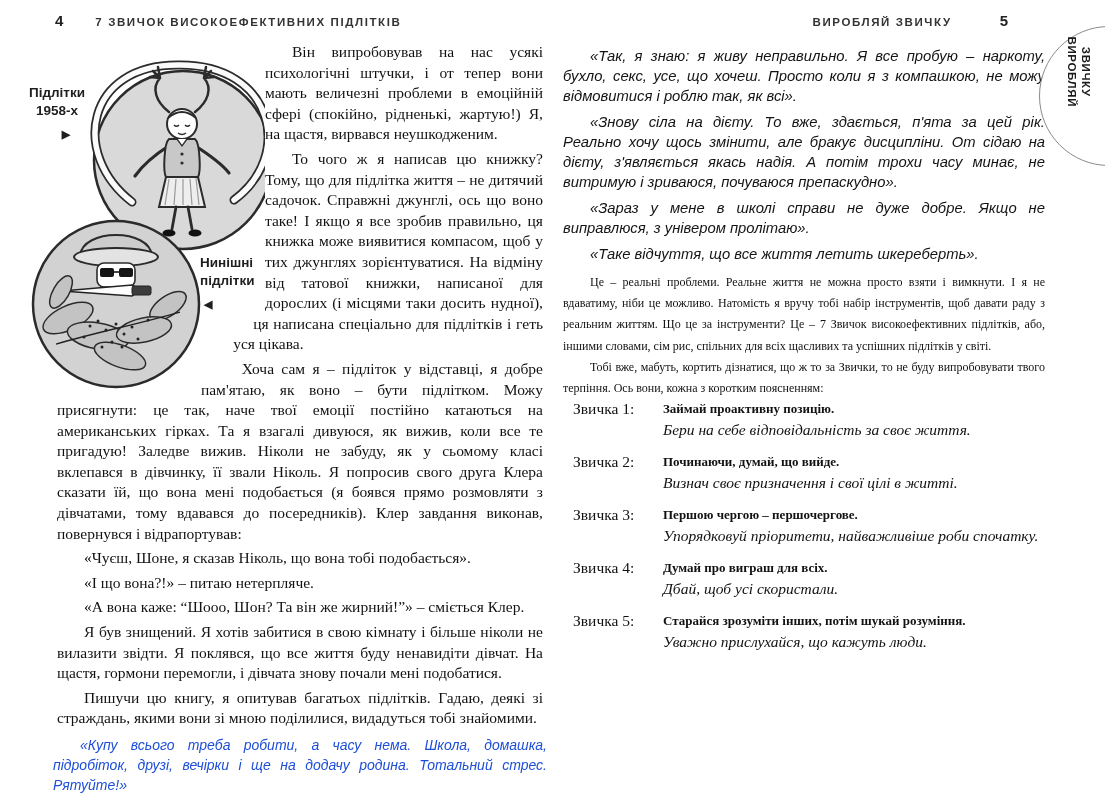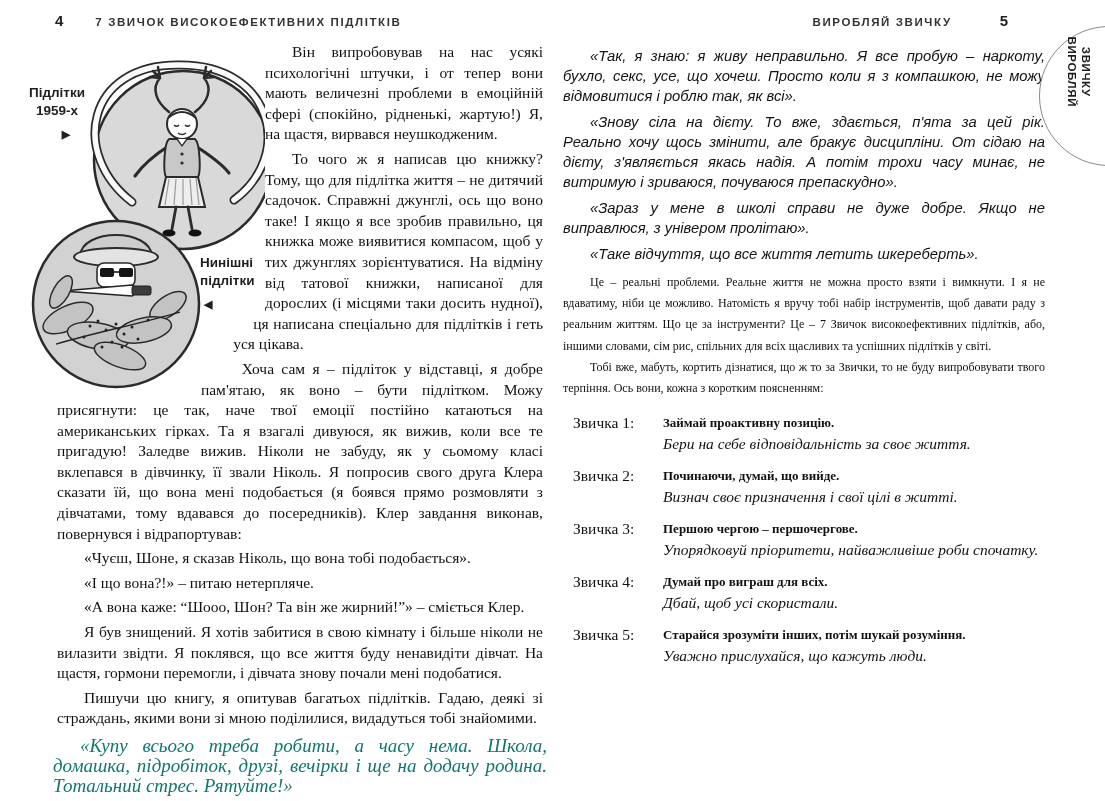--- a/index.html
+++ b/index.html
@@ -19,22 +19,22 @@
     text-transform:uppercase;}
   .page-right .running-head{justify-content:flex-end;}
   .page-right .running-head .head-title{margin-right:48px;}
   .page-right .running-head .pagenum{margin-right:37px;}
 
   
   .body-text{margin-left:25px;margin-right:6px;
     font-family:"Liberation Serif",serif;font-size:15.5px;line-height:20.6px;
     color:#121212;text-align:justify;}
   .body-text p{margin:4px;text-indent:27px;}
-  .pull-quote{font-family:Liberation Serif, serif;font-style:italic;
-    font-size:19px;line-height:19.8px;color:#0f766e;margin:7px 0 0 0 !important;}
+  .pull-quote{font-family:Liberation Sans, sans-serif;font-style:italic;
+    font-size:14px;line-height:19.8px;color:#1d4ed8;margin:7px 0 0 0 !important;}
 
   
   .illustration{float:left;width:237px;height:345px;margin:2px 0 4px -25px;
     position:relative;
     shape-outside:polygon(0 0,228px 0,228px 232px,192px 260px,163px 290px,126px 345px,0 345px);
     shape-margin:14px;}
   .illo-label{position:absolute;font-family:"Liberation Sans",sans-serif;
     font-size:13.5px;font-weight:bold;color:#1f1f1f;line-height:1.3;text-align:center;}
   .illo-label .pointer{display:block;font-size:11px;margin-top:8px;}
   .label-top{left:-4px;top:40px;width:66px;}
@@ -43,21 +43,21 @@
   .label-bottom .pointer{text-align:left;padding-left:4px;}
 
   
   .rp-quote{font-family:"Liberation Sans",sans-serif;font-style:italic;
     font-size:14.8px;line-height:20px;color:#141414;text-align:justify;
     margin:0 0 6px 0;text-indent:27px;}
   .rp-body{font-family:"Liberation Serif",serif;font-size:12px;line-height:21.2px;
     color:#121212;text-align:justify;}
   .rp-body p{margin:0;text-indent:27px;}
   .rp-body{margin-top:8px;}
-  .habits{margin-top:14px;}
+  .habits{}
   .habit-row{display:grid;grid-template-columns:80px 1fr;column-gap:10px;
     margin:0 0 12px 10px;font-family:"Liberation Serif",serif;color:#121212;}
   .habit-label{font-size:15.5px;line-height:20.5px;white-space:nowrap;}
   .habit-title{font-size:13px;font-weight:bold;line-height:20.5px;}
   .habit-subtitle{font-size:15.5px;font-style:italic;line-height:20.5px;}
 
   
   .corner-circle{position:absolute;top:26px;right:-74px;width:138px;height:138px;
     border:1.5px solid #8a8a8a;border-radius:50%;background:#fff;z-index:3;}
   .tab-text{position:absolute;top:58px;right:-16px;width:86px;z-index:4;
@@ -142,21 +142,21 @@
                 <circle cx="94" cy="303" r="1.5"></circle>
                 <circle cx="74" cy="303" r="1.5"></circle>
               <circle cx="110" cy="295" r="1.5"></circle>
                 <circle cx="56" cy="293" r="1.5"></circle>
                 <circle cx="120" cy="276" r="1.5"></circle>
             </g>
           </g>
         </svg>
         <div class="illo-label label-top">
           <span>Підлітки</span><br>
-          <span>1959-х</span>
+          <span>1958-х</span>
           <span class="pointer">▶</span>
         </div>
         <div class="illo-label label-bottom">
           <span>Нинішні</span><br>
           <span>підлітки</span>
           <span class="pointer">◀</span>
         </div>
       </div>
 
       <p>Він випробовував на нас усякі психологічні штучки, і от тепер вони мають величезні проблеми в емоційній сфері (спокійно, рідненькі, жартую!) Я, на щастя, вирвався неушкодженим.</p>

